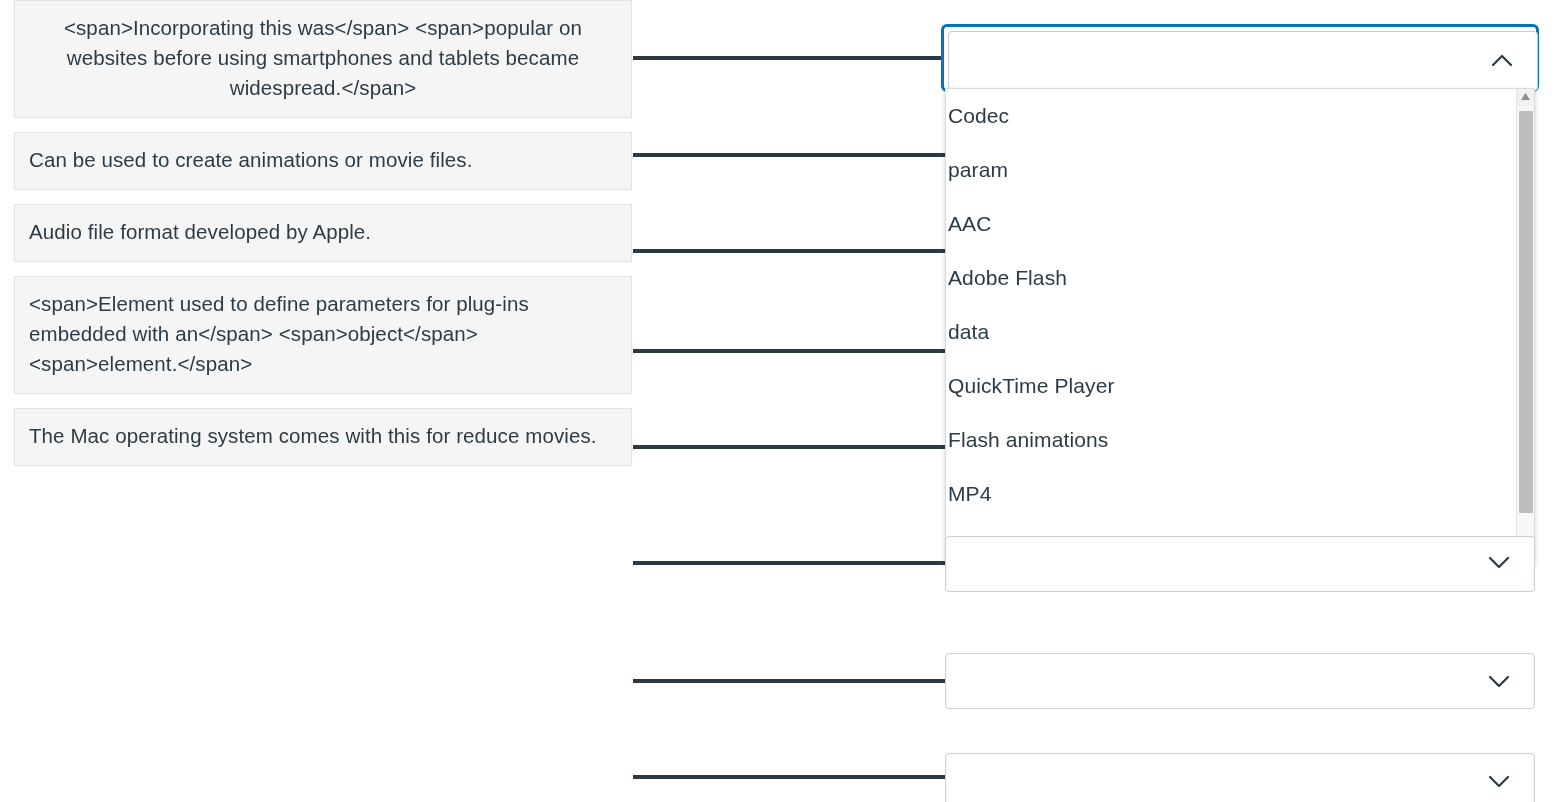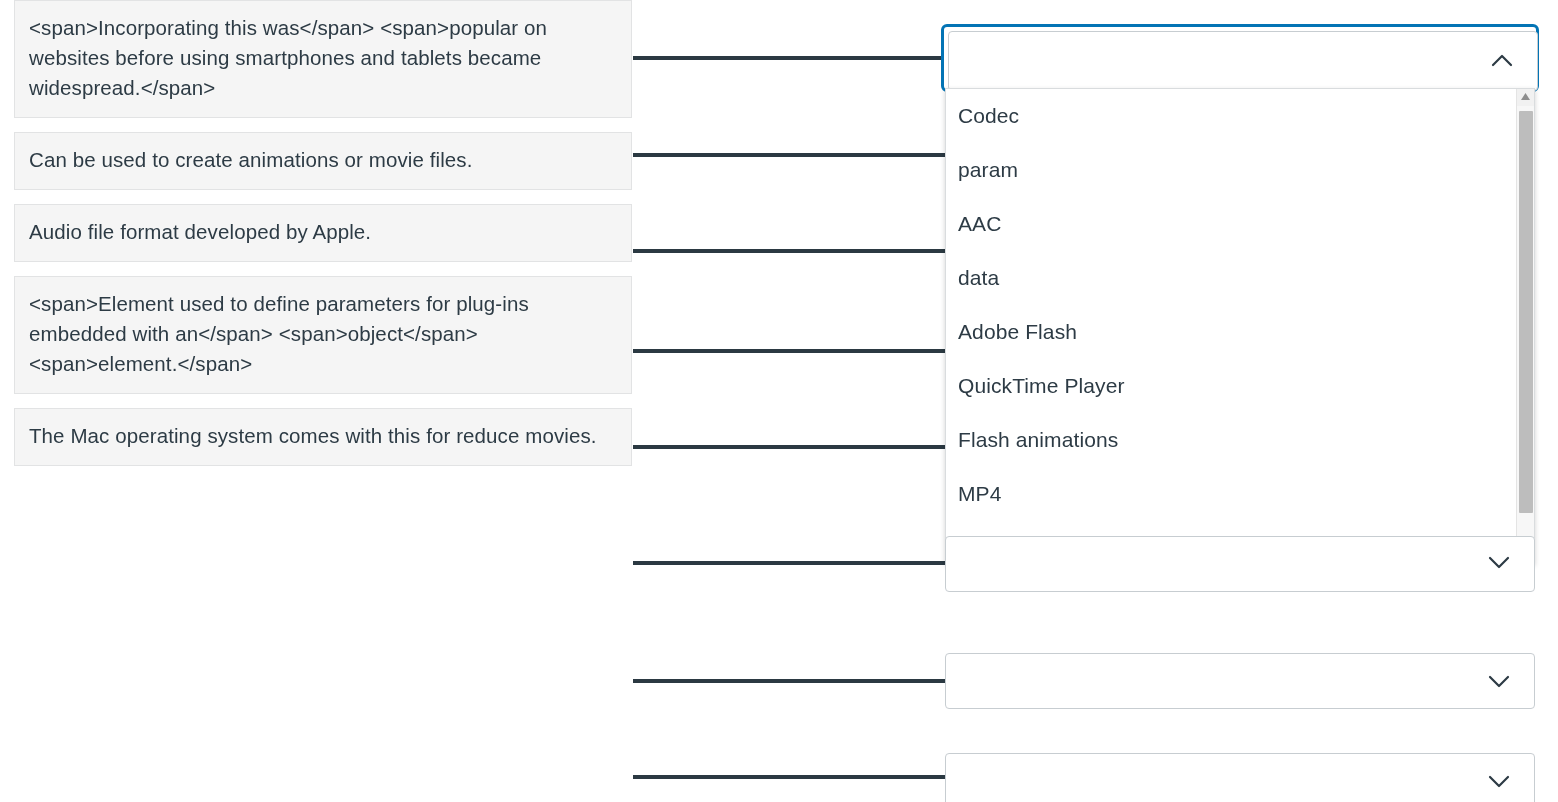--- a/index.html
+++ b/index.html
@@ -122,21 +122,21 @@
   }
   .listbox-options {
     position: absolute;
     left: 0; top: 0;
     width: 572px;
     height: 476px;
   }
   .option {
     height: 54px;
     line-height: 54px;
-    padding-left: 12px;
+    padding-left: 2px;
     font-size: 21px;
     color: #2d3b45;
     white-space: nowrap;
     box-sizing: border-box;
     letter-spacing: 0.1px;
   }
   .option:first-child { margin-top: 0px; }
 
   
   .lb-scrollbar {
@@ -188,21 +188,21 @@
     top: 50%;
     transform: translateY(-50%);
   }
 </style>
 </head>
 <body>
 
 <div id="stage">
 
   <div class="prompt-col">
-    <div class="prompt-box" style="top:0px;">&lt;span&gt;Incorporating this was&lt;/span&gt; &lt;span&gt;popular on websites before using smartphones and tablets became widespread.&lt;/span&gt;</div>
+    <div class="prompt-box" style="top:0px;text-align:center;">&lt;span&gt;Incorporating this was&lt;/span&gt; &lt;span&gt;popular on websites before using smartphones and tablets became widespread.&lt;/span&gt;</div>
     <div class="prompt-box">Can be used to create animations or movie files.</div>
     <div class="prompt-box">Audio file format developed by Apple.</div>
     <div class="prompt-box">&lt;span&gt;Element used to define parameters for plug-ins embedded with an&lt;/span&gt; &lt;span&gt;object&lt;/span&gt; &lt;span&gt;element.&lt;/span&gt;</div>
     <div class="prompt-box">The Mac operating system comes with this for reduce movies.</div>
   </div>
 
   <div class="connector" style="top:56px;"></div>
   <div class="connector" style="top:153px;"></div>
   <div class="connector" style="top:249px;"></div>
   <div class="connector" style="top:349px;"></div>
@@ -243,22 +243,22 @@
         </svg>
       </span>
     </div>
   </div>
 
   <div class="listbox">
     <div class="listbox-options">
       <div class="option">Codec</div>
       <div class="option">param</div>
       <div class="option">AAC</div>
+      <div class="option">Adobe Flash</div>
       <div class="option">data</div>
-      <div class="option">Adobe Flash</div>
       <div class="option">QuickTime Player</div>
       <div class="option">Flash animations</div>
       <div class="option">MP4</div>
       <div class="option">Embedded media</div>
     </div>
 
     <div class="lb-scrollbar">
       <div class="lb-arrow up">
         <svg width="9" height="7" viewBox="0 0 9 7">
           <polygon points="4.5,0 9,7 0,7" fill="#8e8e8e"></polygon>

